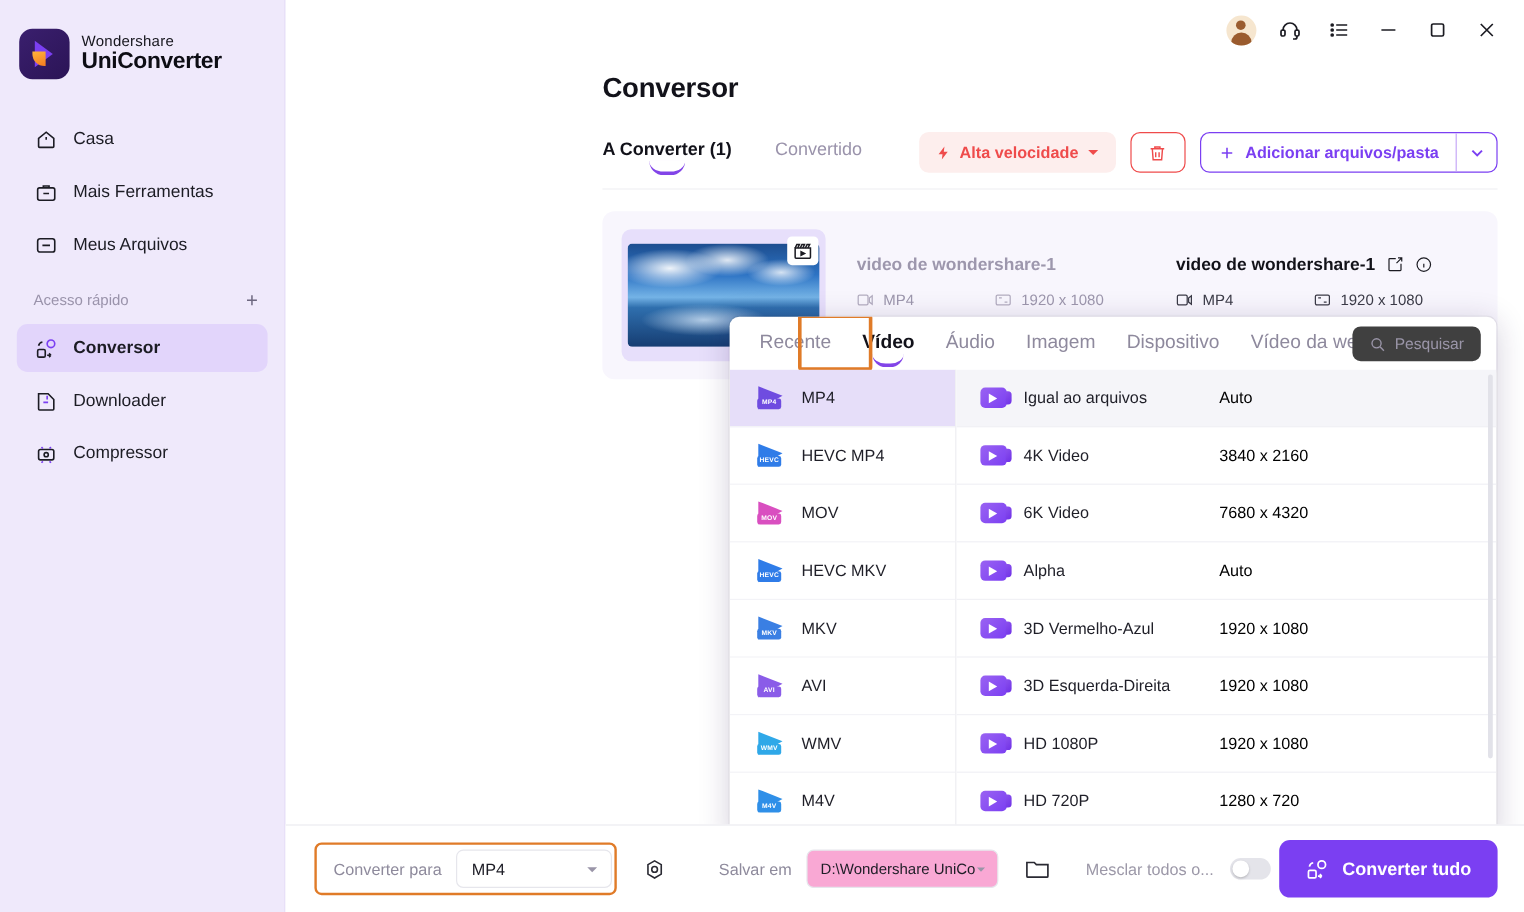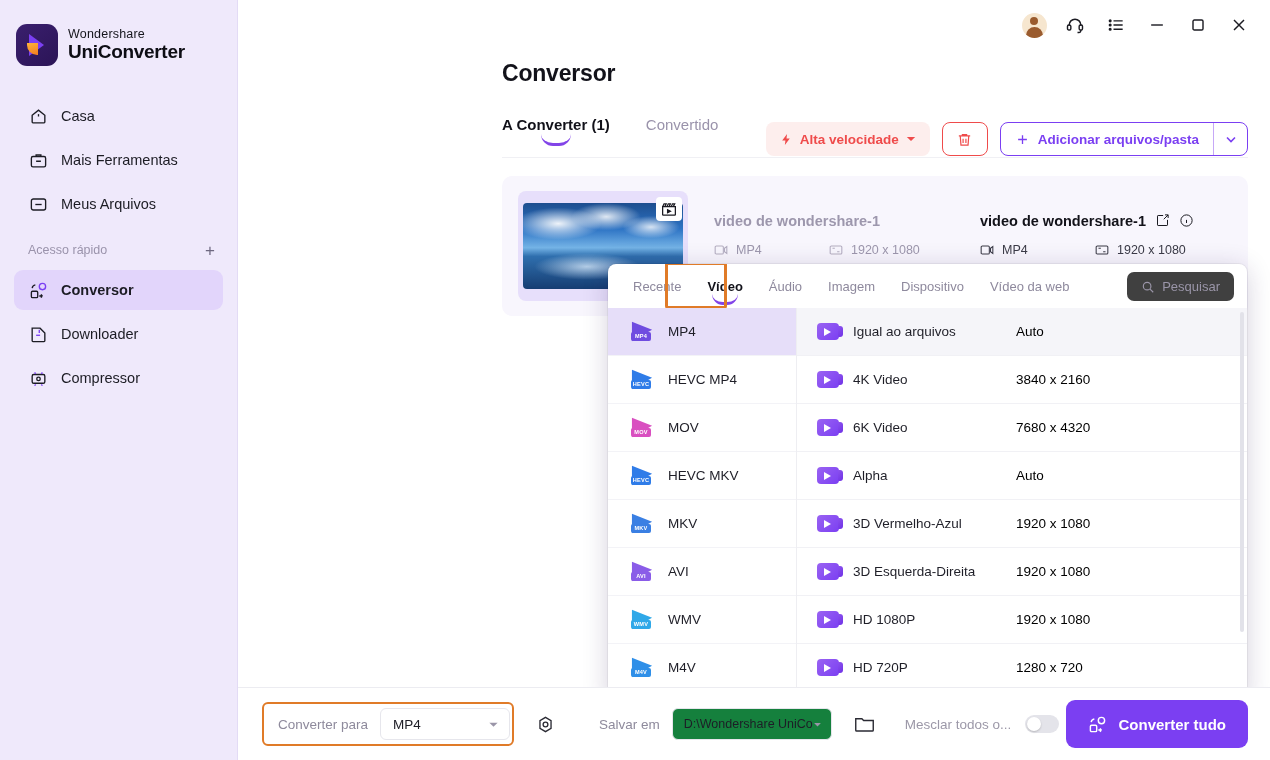--- a/index.html
+++ b/index.html
@@ -81,21 +81,21 @@
 
   .tabs { position: absolute; left: 264px; top: 116px; display: flex; align-items: flex-end; gap: 36px; }
   .tab { font-size: 15px; color: #9a93ab; cursor: pointer; position: relative; padding-bottom: 10px; }
   .tab.active { color: #111119; font-weight: bold; }
   .tab.active::after {
     content: ""; position: absolute; left: 50%; transform: translateX(-50%);
     bottom: -3px; width: 30px; height: 9px;
     border-bottom: 3px solid #8244e8; border-radius: 0 0 14px 14px;
   }
 
-  .top-actions { position: absolute; right: 22px; top: 122px; display: flex; align-items: center; gap: 12px; }
+  .top-actions { position: absolute; right: 22px; top: 110px; display: flex; align-items: center; gap: 12px; }
   .speed-btn {
     display: flex; align-items: center; gap: 7px;
     background: #fdeeed; color: #ef4b4b; border-radius: 8px;
     height: 34px; padding: 0 14px; font-size: 13.5px; font-weight: bold; cursor: pointer;
   }
   .trash-btn {
     width: 46px; height: 34px; border: 1px solid #ef4b4b; border-radius: 8px;
     display: flex; align-items: center; justify-content: center; cursor: pointer; background:#fff;
   }
   .add-btn {
@@ -152,21 +152,21 @@
   .dropdown {
     position: absolute; left: 370px; top: 264px; width: 639px; height: 438px;
     background: #fff; border-radius: 8px; z-index: 40;
     box-shadow: 0 4px 26px rgba(40,20,80,.20), 0 0 0 1px rgba(0,0,0,.05);
     display: flex; flex-direction: column; overflow: hidden;
   }
   .dd-tabs {
     height: 44px; display: flex; align-items: center; gap: 0;
     padding-left: 12px; position: relative; flex: 0 0 44px;
   }
-  .dd-tab { font-size: 13px; color: #8e899d; padding: 0 13px; cursor: pointer; position: relative; }
+  .dd-tab { font-size: 16px; color: #8e899d; padding: 0 13px; cursor: pointer; position: relative; }
   .dd-tab.active { color: #111119; font-weight: bold; }
   .dd-tab.active::after {
     content: ""; position: absolute; left: 50%; transform: translateX(-50%);
     bottom: -11px; width: 26px; height: 8px;
     border-bottom: 3px solid #8244e8; border-radius: 0 0 13px 13px;
   }
   .hl-box {
     position: absolute; left: 57px; top: -2px; width: 62px; height: 47px;
     border: 3px solid #e07b28; border-radius: 3px; pointer-events: none;
   }
@@ -236,21 +236,21 @@
   .fmt-select {
     width: 130px; height: 32px; border: 1px solid #e6e6ec; border-radius: 6px;
     display: flex; align-items: center; justify-content: space-between;
     padding: 0 10px 0 12px; font-size: 13.5px; color: #1d1d26; cursor: pointer; background:#fff;
   }
   .gear-btn { margin-left: 22px; cursor: pointer; display:flex; }
   .save-label { margin-left: 44px; font-size: 13.5px; color: #8e8a9c; }
   .path-select {
     margin-left: 12px; width: 160px; height: 32px; border: 1px solid #e6e6ec; border-radius: 6px;
     display: flex; align-items: center; justify-content: space-between;
-    padding: 0 9px 0 11px; font-size: 12.5px; color: #1d1d26; cursor: pointer; background:#15803d;
+    padding: 0 9px 0 11px; font-size: 12.5px; color: #1d1d26; cursor: pointer; background:#f9a8d4;
     white-space: nowrap; overflow: hidden;
   }
   .folder-btn { margin-left: 22px; cursor: pointer; display:flex; }
   .merge-label { margin-left: 30px; font-size: 13.5px; color: #9c98a8; }
   .toggle {
     margin-left: 14px; width: 34px; height: 18px; border-radius: 10px; background: #e4e4ea;
     position: relative; cursor: pointer;
   }
   .toggle::after {
     content:""; position:absolute; left: 2px; top: 2px; width: 14px; height: 14px;

